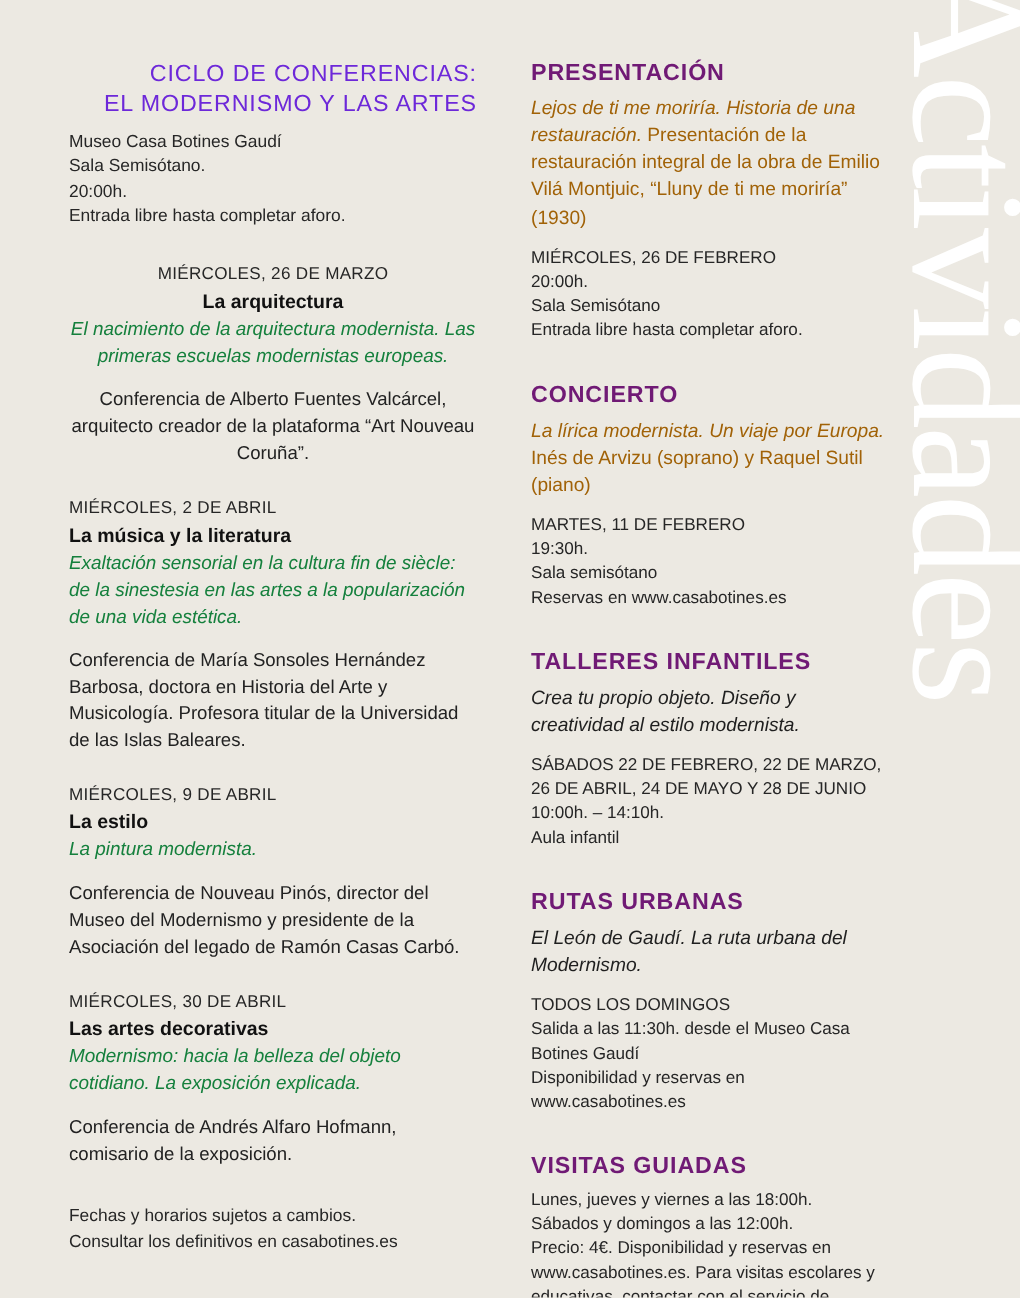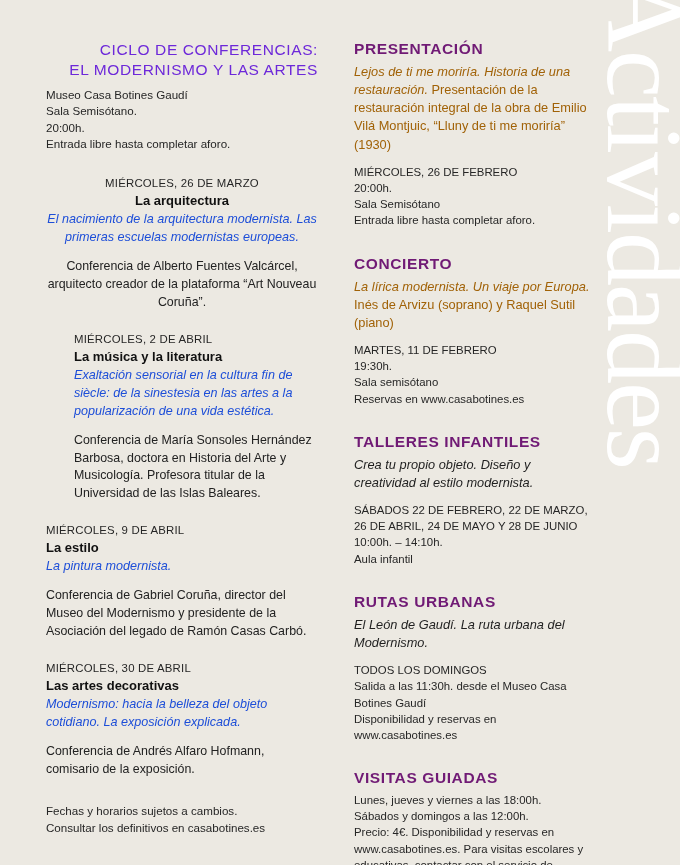--- a/index.html
+++ b/index.html
@@ -90,21 +90,21 @@
     font-weight: bold;
     margin: 0 0 1px 0;
     color: #111;
     line-height: 1.3;
   }
   .italic {
     font-style: italic;
     font-size: 12.6px;
     line-height: 1.42;
     margin: 0;
-    color: #1d4ed8;
+    color: #15803d;
   }
   .body-text {
     font-size: 12.4px;
     line-height: 1.45;
     margin: 11px 0 0 0;
     color: #222;
   }
   .details {
     font-size: 11.4px;
     line-height: 1.42;
@@ -161,32 +161,32 @@
 20:00h.
 Entrada libre hasta completar aforo.</p>
 
       <div class="eventblock" style="margin-top:24px;text-align:center;">
         <p class="date-line">MIÉRCOLES, 26 DE MARZO</p>
         <p class="event-name">La arquitectura</p>
         <p class="italic">El nacimiento de la arquitectura modernista. Las primeras escuelas modernistas europeas.</p>
         <p class="body-text">Conferencia de Alberto Fuentes Valcárcel, arquitecto creador de la plataforma “Art Nouveau Coruña”.</p>
       </div>
 
-      <div class="eventblock" style="margin-top:20px;margin-left:28px;">
+      <div class="eventblock" style="margin-top:20px;">
         <p class="date-line">MIÉRCOLES, 2 DE ABRIL</p>
         <p class="event-name">La música y la literatura</p>
         <p class="italic">Exaltación sensorial en la cultura fin de siècle: de la sinestesia en las artes a la popularización de una vida estética.</p>
         <p class="body-text">Conferencia de María Sonsoles Hernández Barbosa, doctora en Historia del Arte y Musicología. Profesora titular de la Universidad de las Islas Baleares.</p>
       </div>
 
       <div class="eventblock" style="margin-top:20px;">
         <p class="date-line">MIÉRCOLES, 9 DE ABRIL</p>
         <p class="event-name">La estilo</p>
         <p class="italic">La pintura modernista.</p>
-        <p class="body-text">Conferencia de Gabriel Coruña, director del Museo del Modernismo y presidente de la Asociación del legado de Ramón Casas Carbó.</p>
+        <p class="body-text">Conferencia de Nouveau Pinós, director del Museo del Modernismo y presidente de la Asociación del legado de Ramón Casas Carbó.</p>
       </div>
 
       <div class="eventblock" style="margin-top:20px;">
         <p class="date-line">MIÉRCOLES, 30 DE ABRIL</p>
         <p class="event-name">Las artes decorativas</p>
         <p class="italic">Modernismo: hacia la belleza del objeto cotidiano. La exposición explicada.</p>
         <p class="body-text">Conferencia de Andrés Alfaro Hofmann, comisario de la exposición.</p>
       </div>
 
       <p class="footer-note" style="white-space: pre-line;">Fechas y horarios sujetos a cambios.

